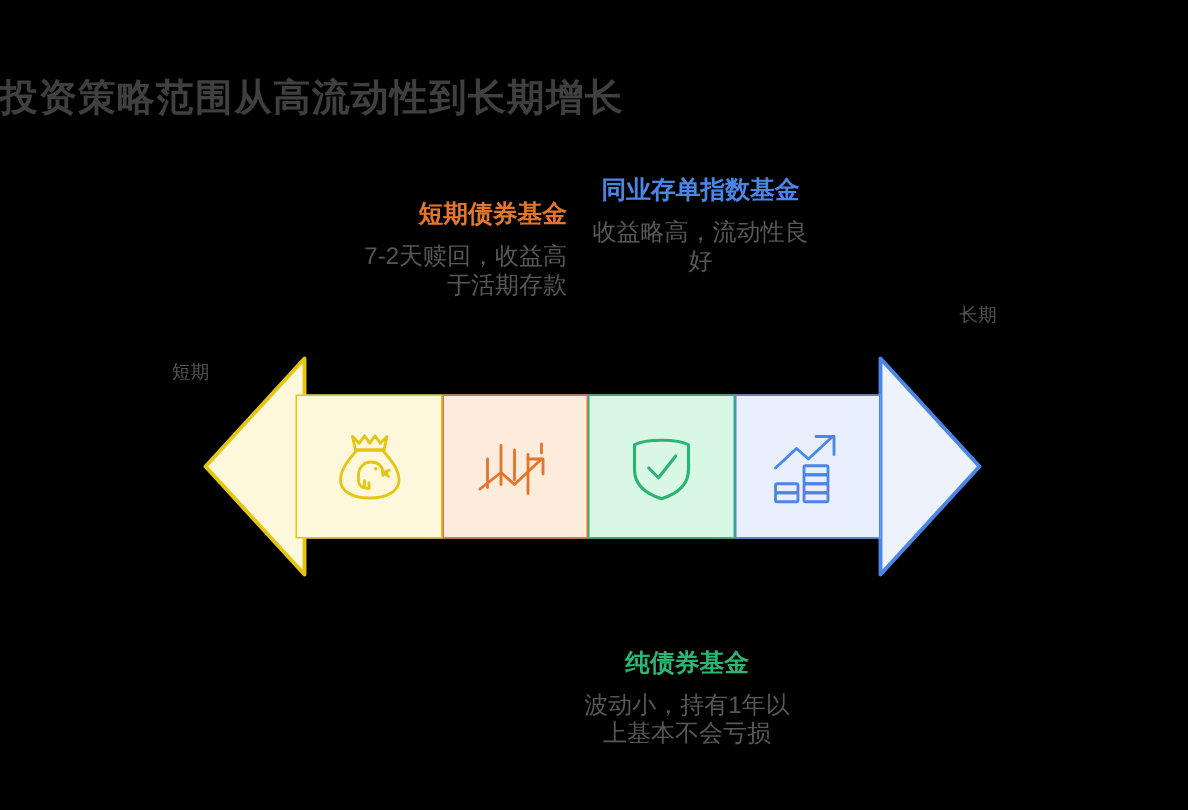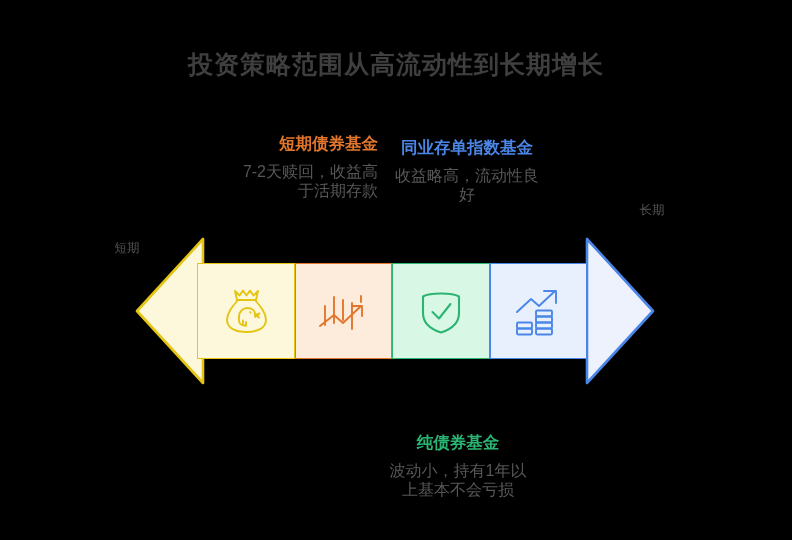--- a/index.html
+++ b/index.html
@@ -21,21 +21,20 @@
     height: 540px;
     background: #000000;
   }
 
   
   .title {
     position: absolute;
     left: 0;
     top: 48px;
     width: 792px;
-    text-align: center;
     font-size: 25px;
     font-weight: bold;
     letter-spacing: 1px;
     color: #3f3f3f;
     white-space: nowrap;
   }
 
   
   .endpoint-label {
     position: absolute;
@@ -99,21 +98,21 @@
     line-height: 23px;
   }
   .callout .c-desc {
     font-size: 16px;
     color: #575757;
     line-height: 19px;
     margin-top: 7px;
   }
 
   .callout-top-1 { left: 228px; top: 132px; text-align: right; }
-  .callout-top-2 { left: 392px; top: 136px; }
+  .callout-top-2 { left: 392px; top: 116px; }
   .callout-bot-1 { left: 228px; top: 393px; }
   .callout-bot-2 { left: 383px; top: 393px; }
 </style>
 </head>
 <body>
 
 <div id="canvas">
 
   <div class="title">投资策略范围从高流动性到长期增长</div>
 

